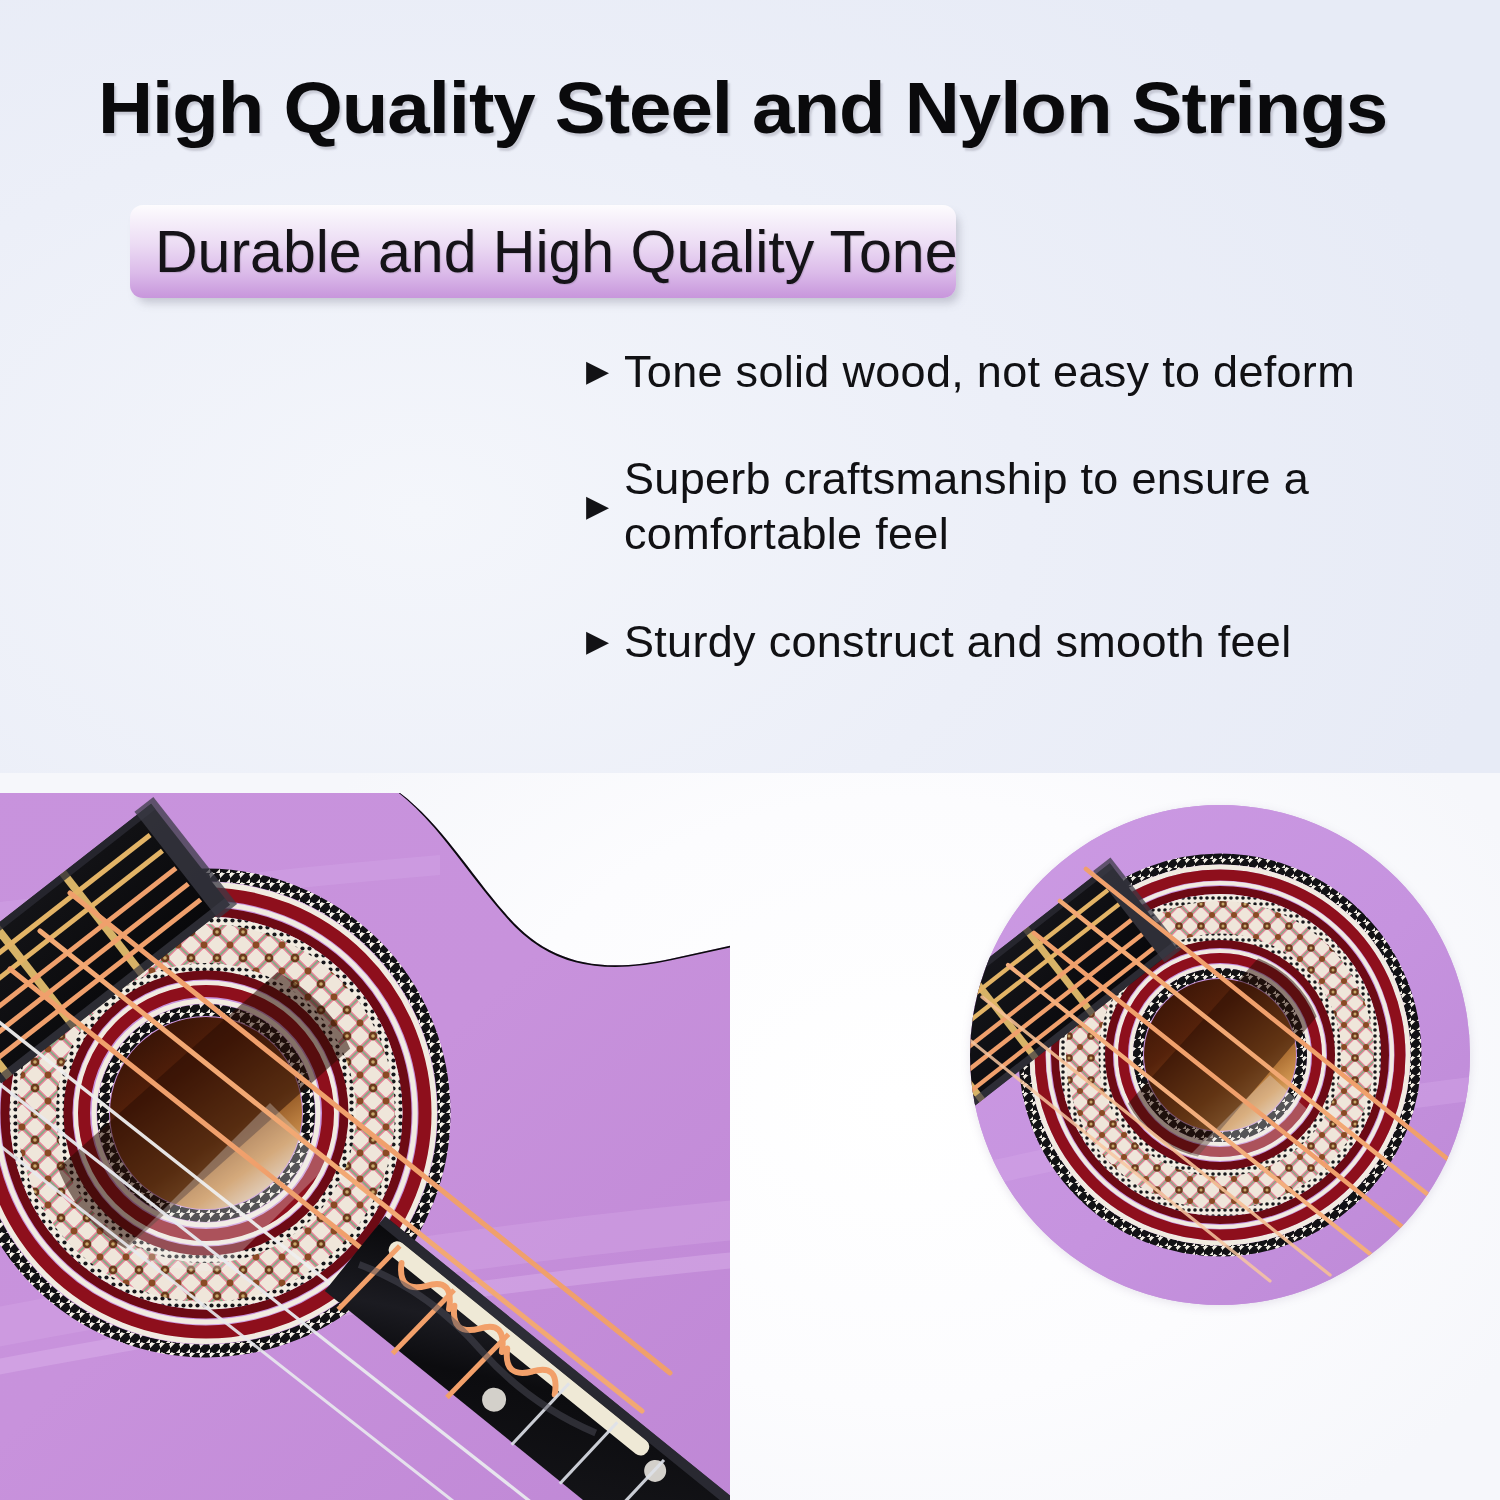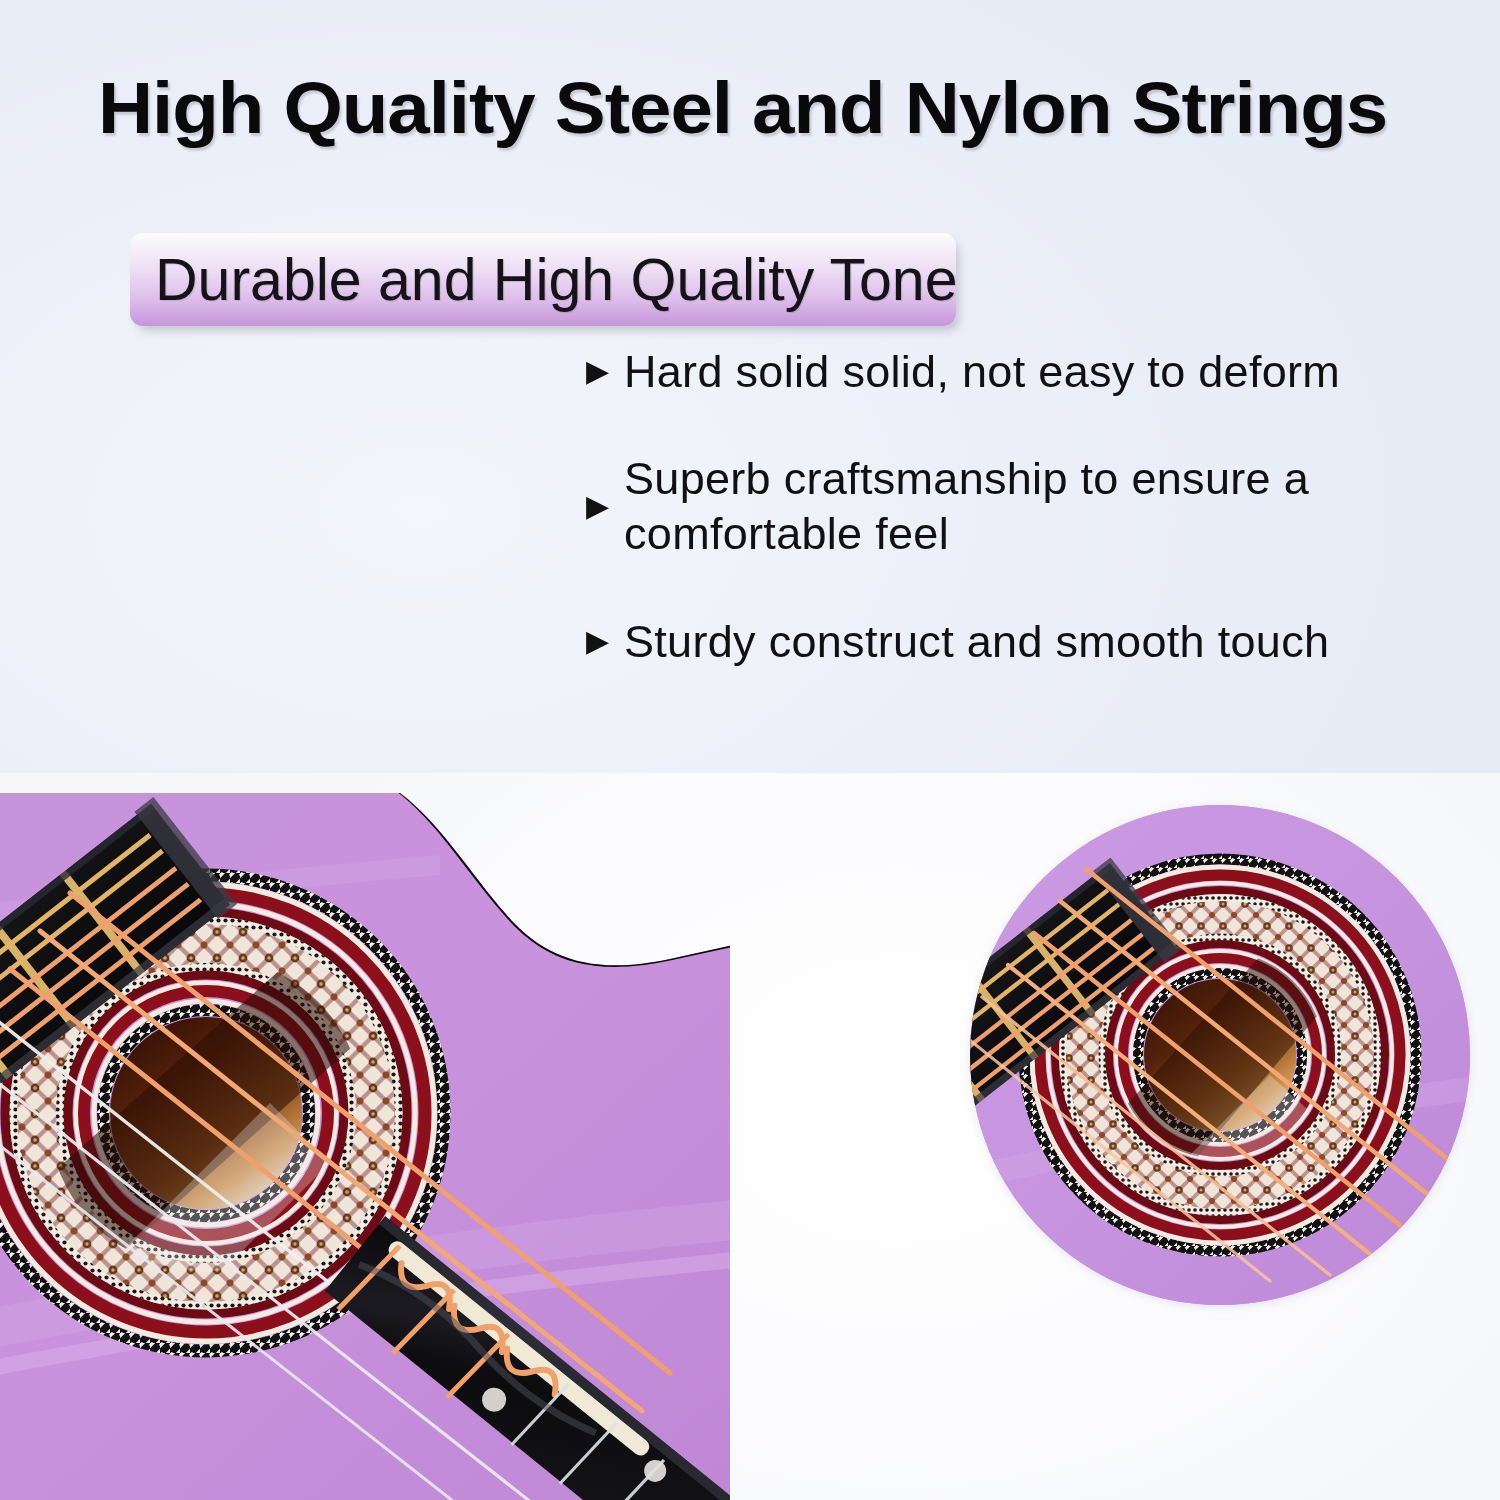--- a/index.html
+++ b/index.html
@@ -33,21 +33,20 @@
     text-shadow:2px 3px 2px rgba(120,120,135,.30);
   }
 
   .badge{
     position:absolute;left:130px;top:205px;
     width:826px;height:93px;
     border-radius:13px;
     background:linear-gradient(to bottom,#fdfcfe 0%,#f6f0fa 16%,#ecdcf4 42%,#dcbcea 72%,#cc9fdf 93%,#c896dc 100%);
     box-shadow:5px 7px 9px -2px rgba(120,120,140,.35);
     overflow:hidden;
-    margin-top:28px;
   }
   .badge-label{
     position:absolute;left:25px;top:50%;
     transform:translateY(-50%) scaleX(1.0);
     transform-origin:left center;
     font-family:"Liberation Sans", sans-serif;
     font-weight:400;
     font-size:59px;
     line-height:66px;
     color:#151318;
@@ -122,32 +121,32 @@
     <div class="headline">High Quality Steel and Nylon Strings</div>
 
     <div class="badge">
       <div class="badge-label">Durable and High Quality Tone</div>
     </div>
 
     <div class="bullets">
 
       <div class="bullet">
         <span class="marker">▶</span>
-        <span class="btext">Hard solid solid, not easy to deform</span>
+        <span class="btext">Tone solid wood, not easy to deform</span>
       </div>
 
       <div class="bullet two-line">
         <span class="marker">▶</span>
         <span class="btext">Superb craftsmanship to ensure a
 comfortable feel</span>
       </div>
 
       <div class="bullet">
         <span class="marker">▶</span>
-        <span class="btext">Sturdy construct and smooth touch</span>
+        <span class="btext">Sturdy construct and smooth feel</span>
       </div>
 
     </div>
   </div>
 
   <div class="photo-band">
 
     <div class="guitar-main">
       <svg class="body-shape" viewBox="0 0 760 760" preserveAspectRatio="none">
         <defs>

